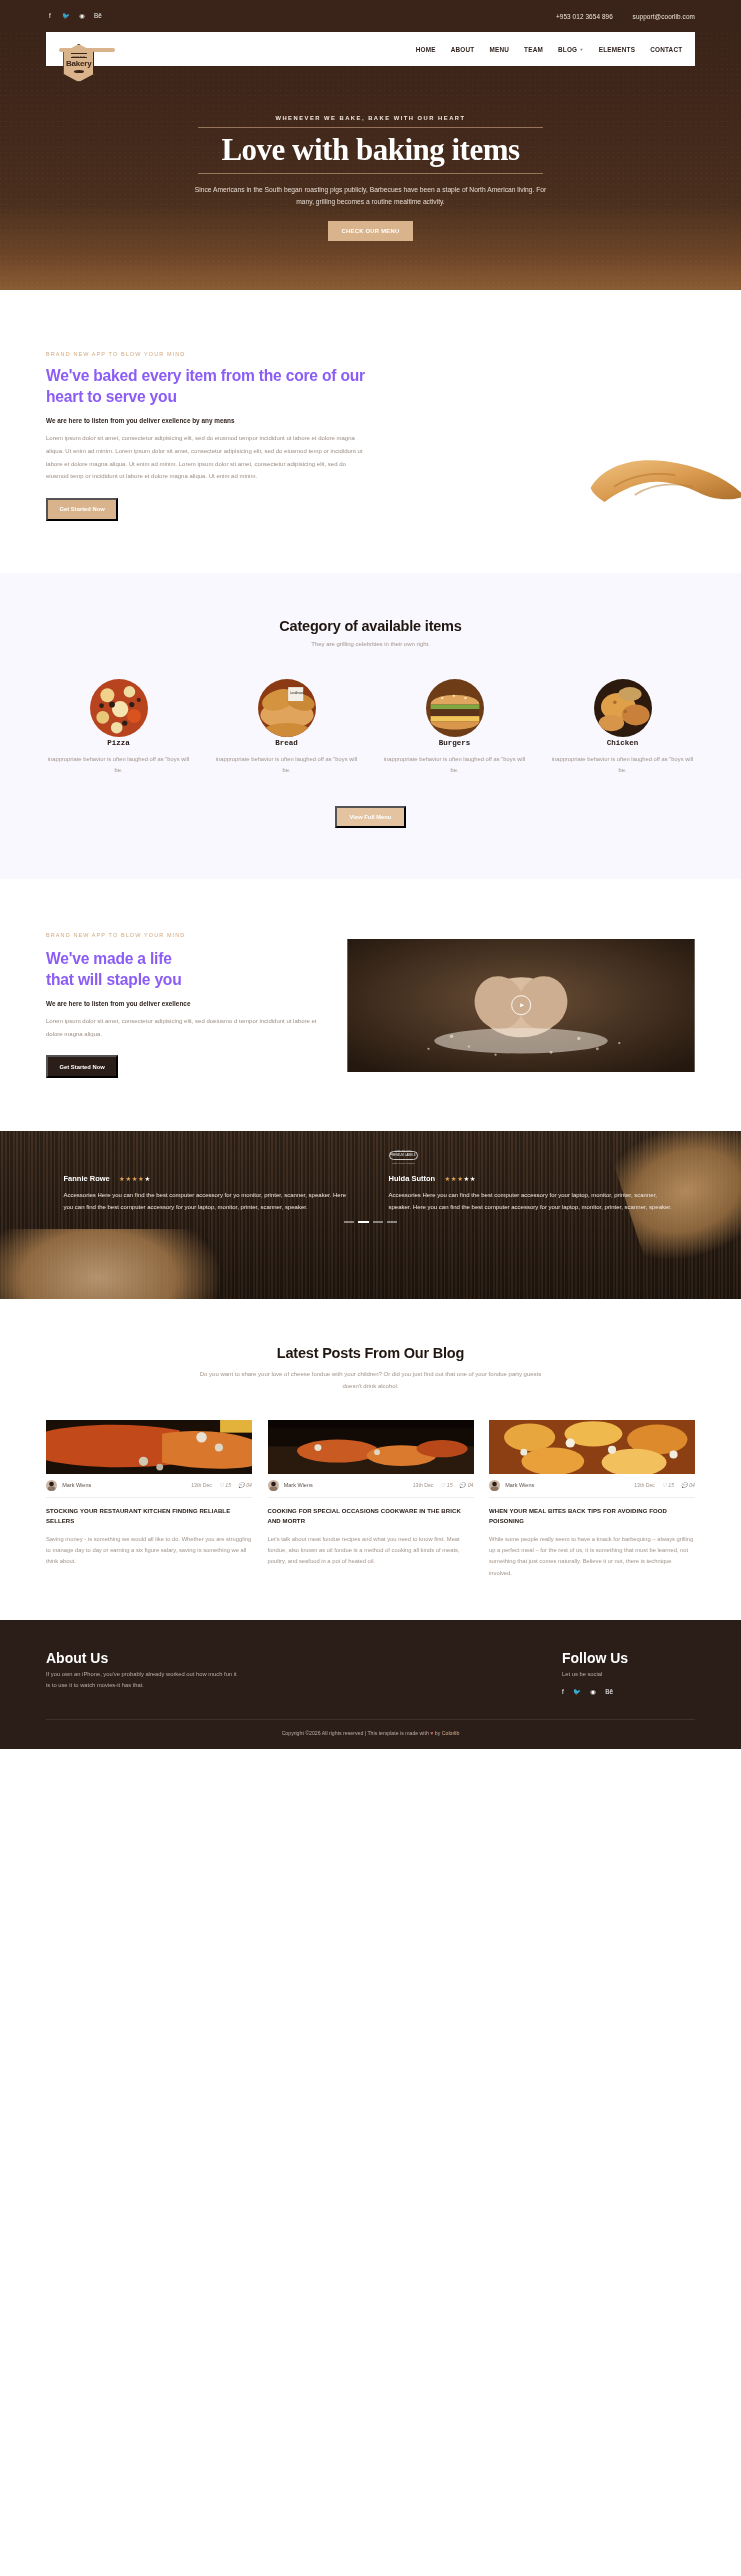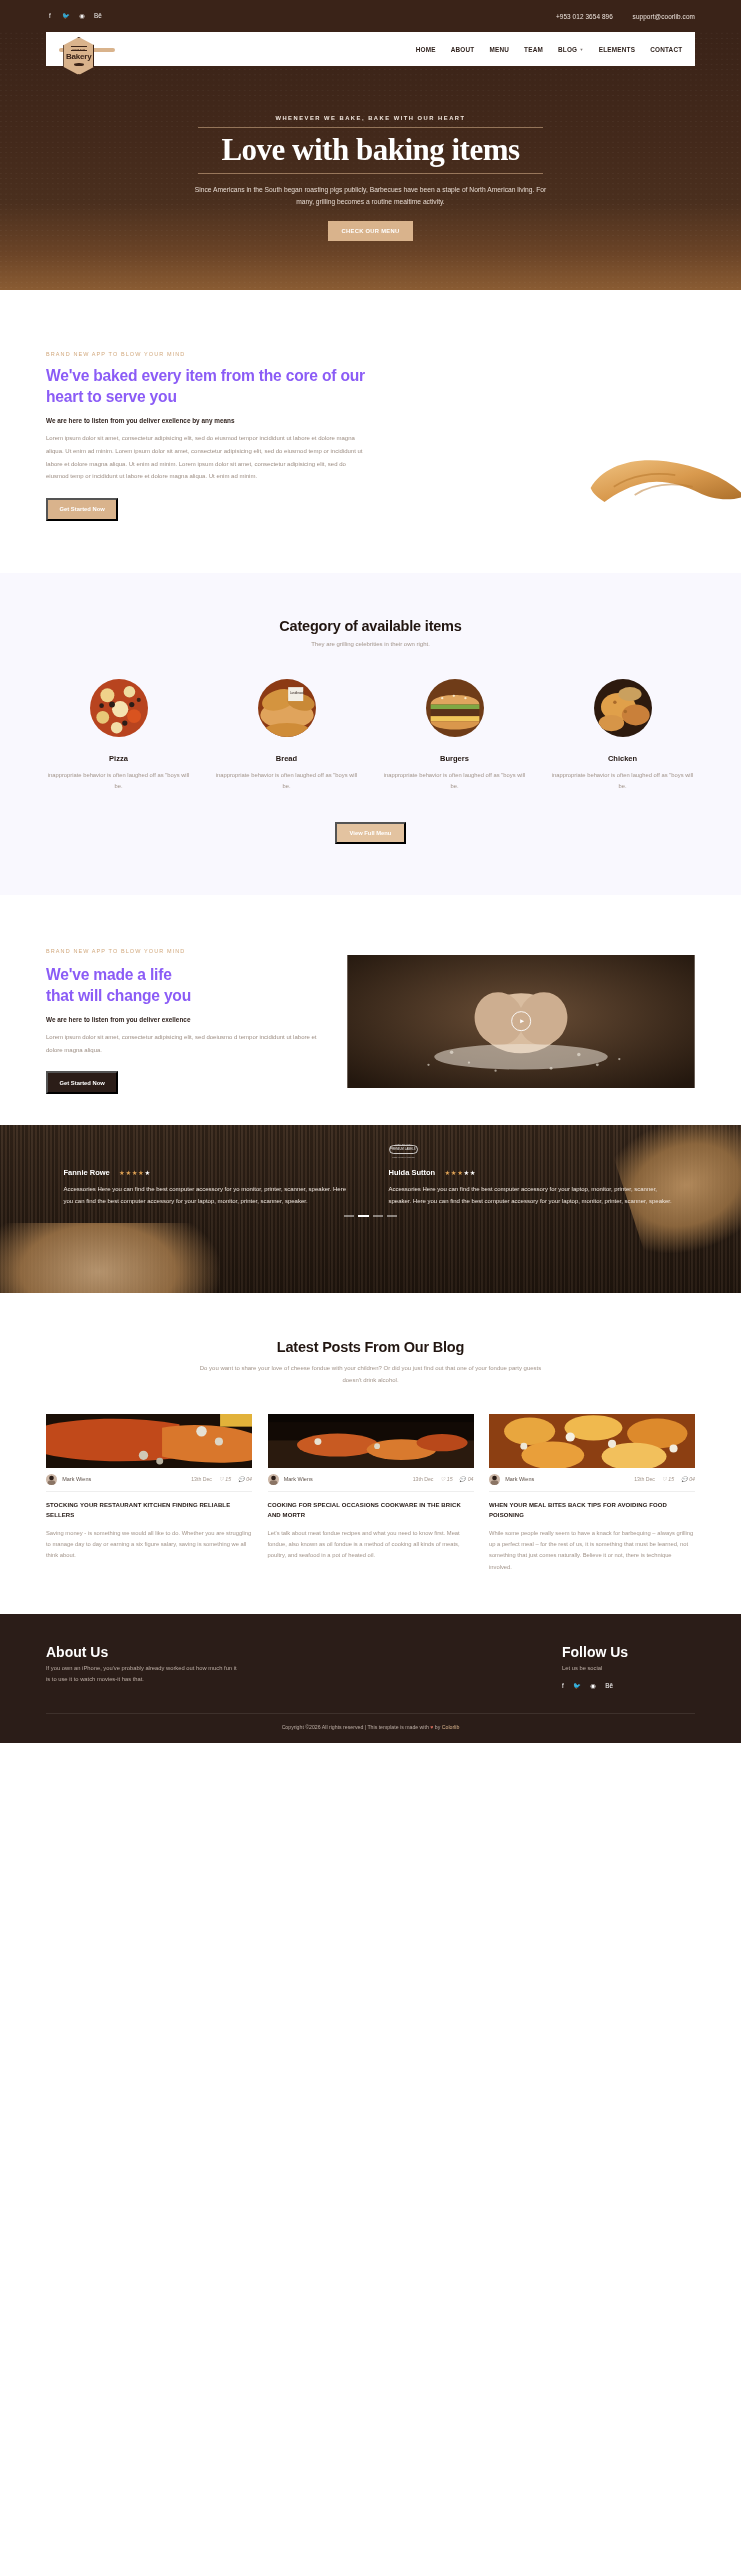--- a/index.html
+++ b/index.html
@@ -28,21 +28,21 @@
 
   
   .navwrap { position:relative; z-index:6; }
   .nav {
     width:649px; margin:0 auto; background:#fff; height:34px;
     display:flex; align-items:center; justify-content:space-between;
     padding:0 12.7px;
   }
   .logo { display:flex; align-items:center; position:relative; width:70px; height:34px;}
   .logo-badge {
-    position:absolute; left:4.6px; top:5px;
+    position:absolute; left:4.6px; top:12px;
     width:31px; height:38px;
     background:#d9b38c;
     clip-path:polygon(50% 0%, 100% 22%, 100% 78%, 50% 100%, 0% 78%, 0% 22%);
     display:flex; flex-direction:column; align-items:center; justify-content:center;
     border:1.2px solid #3a2318;
     text-align:right;
   }
   .logo-since { font-size:2px; color:#3a2318; letter-spacing:0.2px; border-bottom:0.3px solid #3a2318; border-top:0.3px solid #3a2318; padding:0.6px 1.2px; margin-bottom:1.2px;}
   .logo-text { font-size:8px; font-weight:bold; color:#3a2318; letter-spacing:-0.2px; }
   .logo-bread { width:10.4px; height:3.5px; border-radius:50%; background:#3a2318; margin-top:1.2px; }
@@ -89,26 +89,26 @@
     position:absolute; right:-11.6px; top:156px; width:174px; height:70px;
   }
 
   
   .sec-b { background:#f9f8fe; padding:45px 0 51px; text-align:center; }
   .h2c { font-size:14.5px; font-weight:bold; letter-spacing:-0.2px; color:#221611; }
   .subc { font-size:6px; color:#a2948a; margin-top:7px; }
   .cats { display:flex; justify-content:space-between; margin-top:32px; }
   .cat { width:145px; text-align:center; }
   .cat-img { width:58px; height:58px; border-radius:50%; margin:0 auto; overflow:hidden; }
-  .cat-name { font-size:7.5px; font-weight:bold; margin-top:17px; color:#221611; }
+  .cat-name { font-size:7.5px; font-weight:bold; margin-top:2px; color:#221611;font-family:Liberation Mono, monospace; }
   .cat-desc { font-size:5.8px; line-height:1.9; color:#a2948a; margin-top:7px; }
   .btn-tan3 { display:inline-block; background:#e3c3a0; color:#fff; font-size:5.8px; font-weight:600; padding:6.4px 12.7px; margin-top:30px; cursor:pointer; }
 
   
-  .sec-c { padding:53px 0 31px; }
+  .sec-c { padding:53px 0 53px; }
   .sec-c .wrap { display:flex; gap:29px; align-items:center; }
   .c-left { width:272px; }
   .c-right { width:348px; height:133px; position:relative; overflow:hidden; }
   .play {
     position:absolute; left:50%; top:50%; transform:translate(-50%,-50%);
     width:19.7px; height:19.7px; border-radius:50%; border:0.9px solid rgba(255,255,255,.9);
     display:flex; align-items:center; justify-content:center; cursor:pointer;
   }
   .play i { border-left:4.6px solid #fff; border-top:2.9px solid transparent; border-bottom:2.9px solid transparent; margin-left:1.7px; }
   .btn-dark { display:inline-block; background:#2b1d18; color:#fff; font-size:5.8px; font-weight:600; padding:6.4px 11.6px; margin-top:15px; cursor:pointer; }
@@ -356,21 +356,21 @@
     <button class="btn-tan3">View Full Menu</button>
   </div>
 </section>
 
 <section class="sec-c">
   <div class="wrap">
     <div class="c-left">
       <div class="eyebrow">BRAND NEW APP TO BLOW YOUR MIND</div>
       <h2 class="h2" style="margin-top:9.3px;">
         <span>We've made a life</span><br>
-        <span>that will change you</span>
+        <span>that will staple you</span>
       </h2>
       <div class="lead">We are here to listen from you deliver exellence</div>
       <p class="para">Lorem ipsum dolor sit amet, consectetur adipisicing elit, sed doeiusmo d tempor incididunt ut labore et dolore magna aliqua.</p>
       <button class="btn-dark">Get Started Now</button>
     </div>
     <div class="c-right">
       <svg viewBox="0 0 600 230" width="348" height="133">
         <rect width="600" height="230" fill="#4a3626"></rect>
         <rect width="600" height="230" fill="url(#vg)"></rect>
         <defs>

